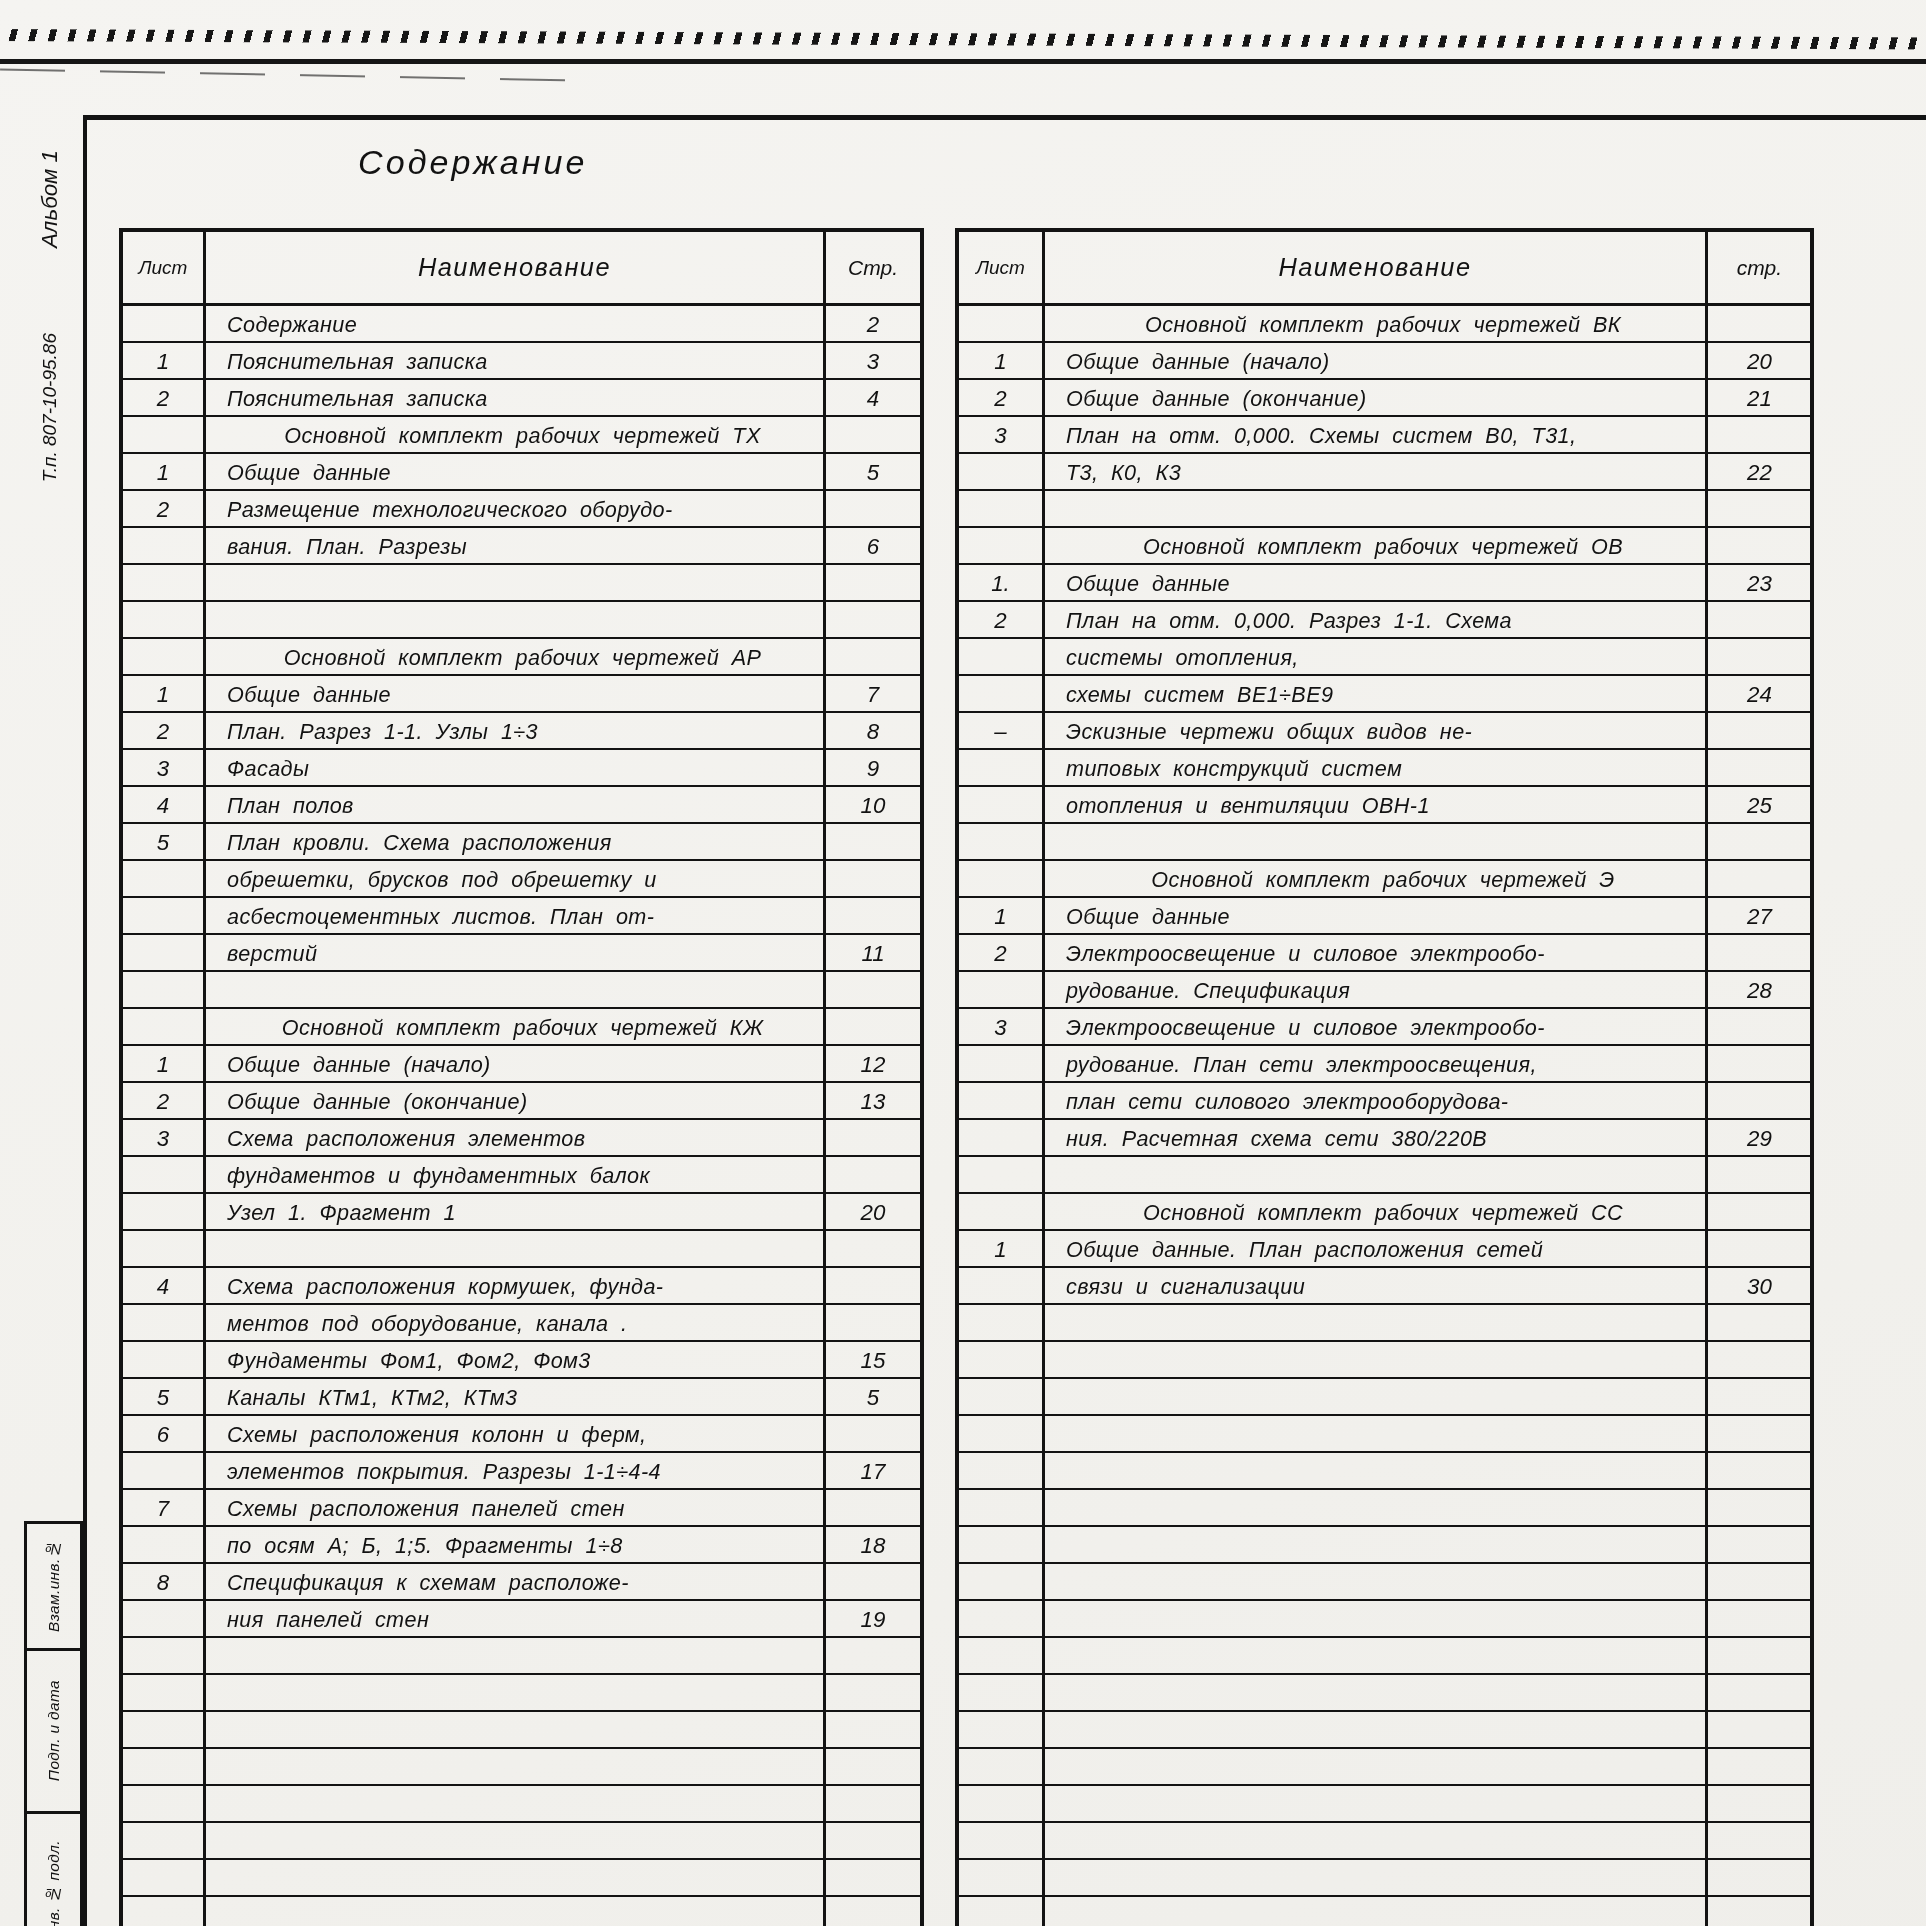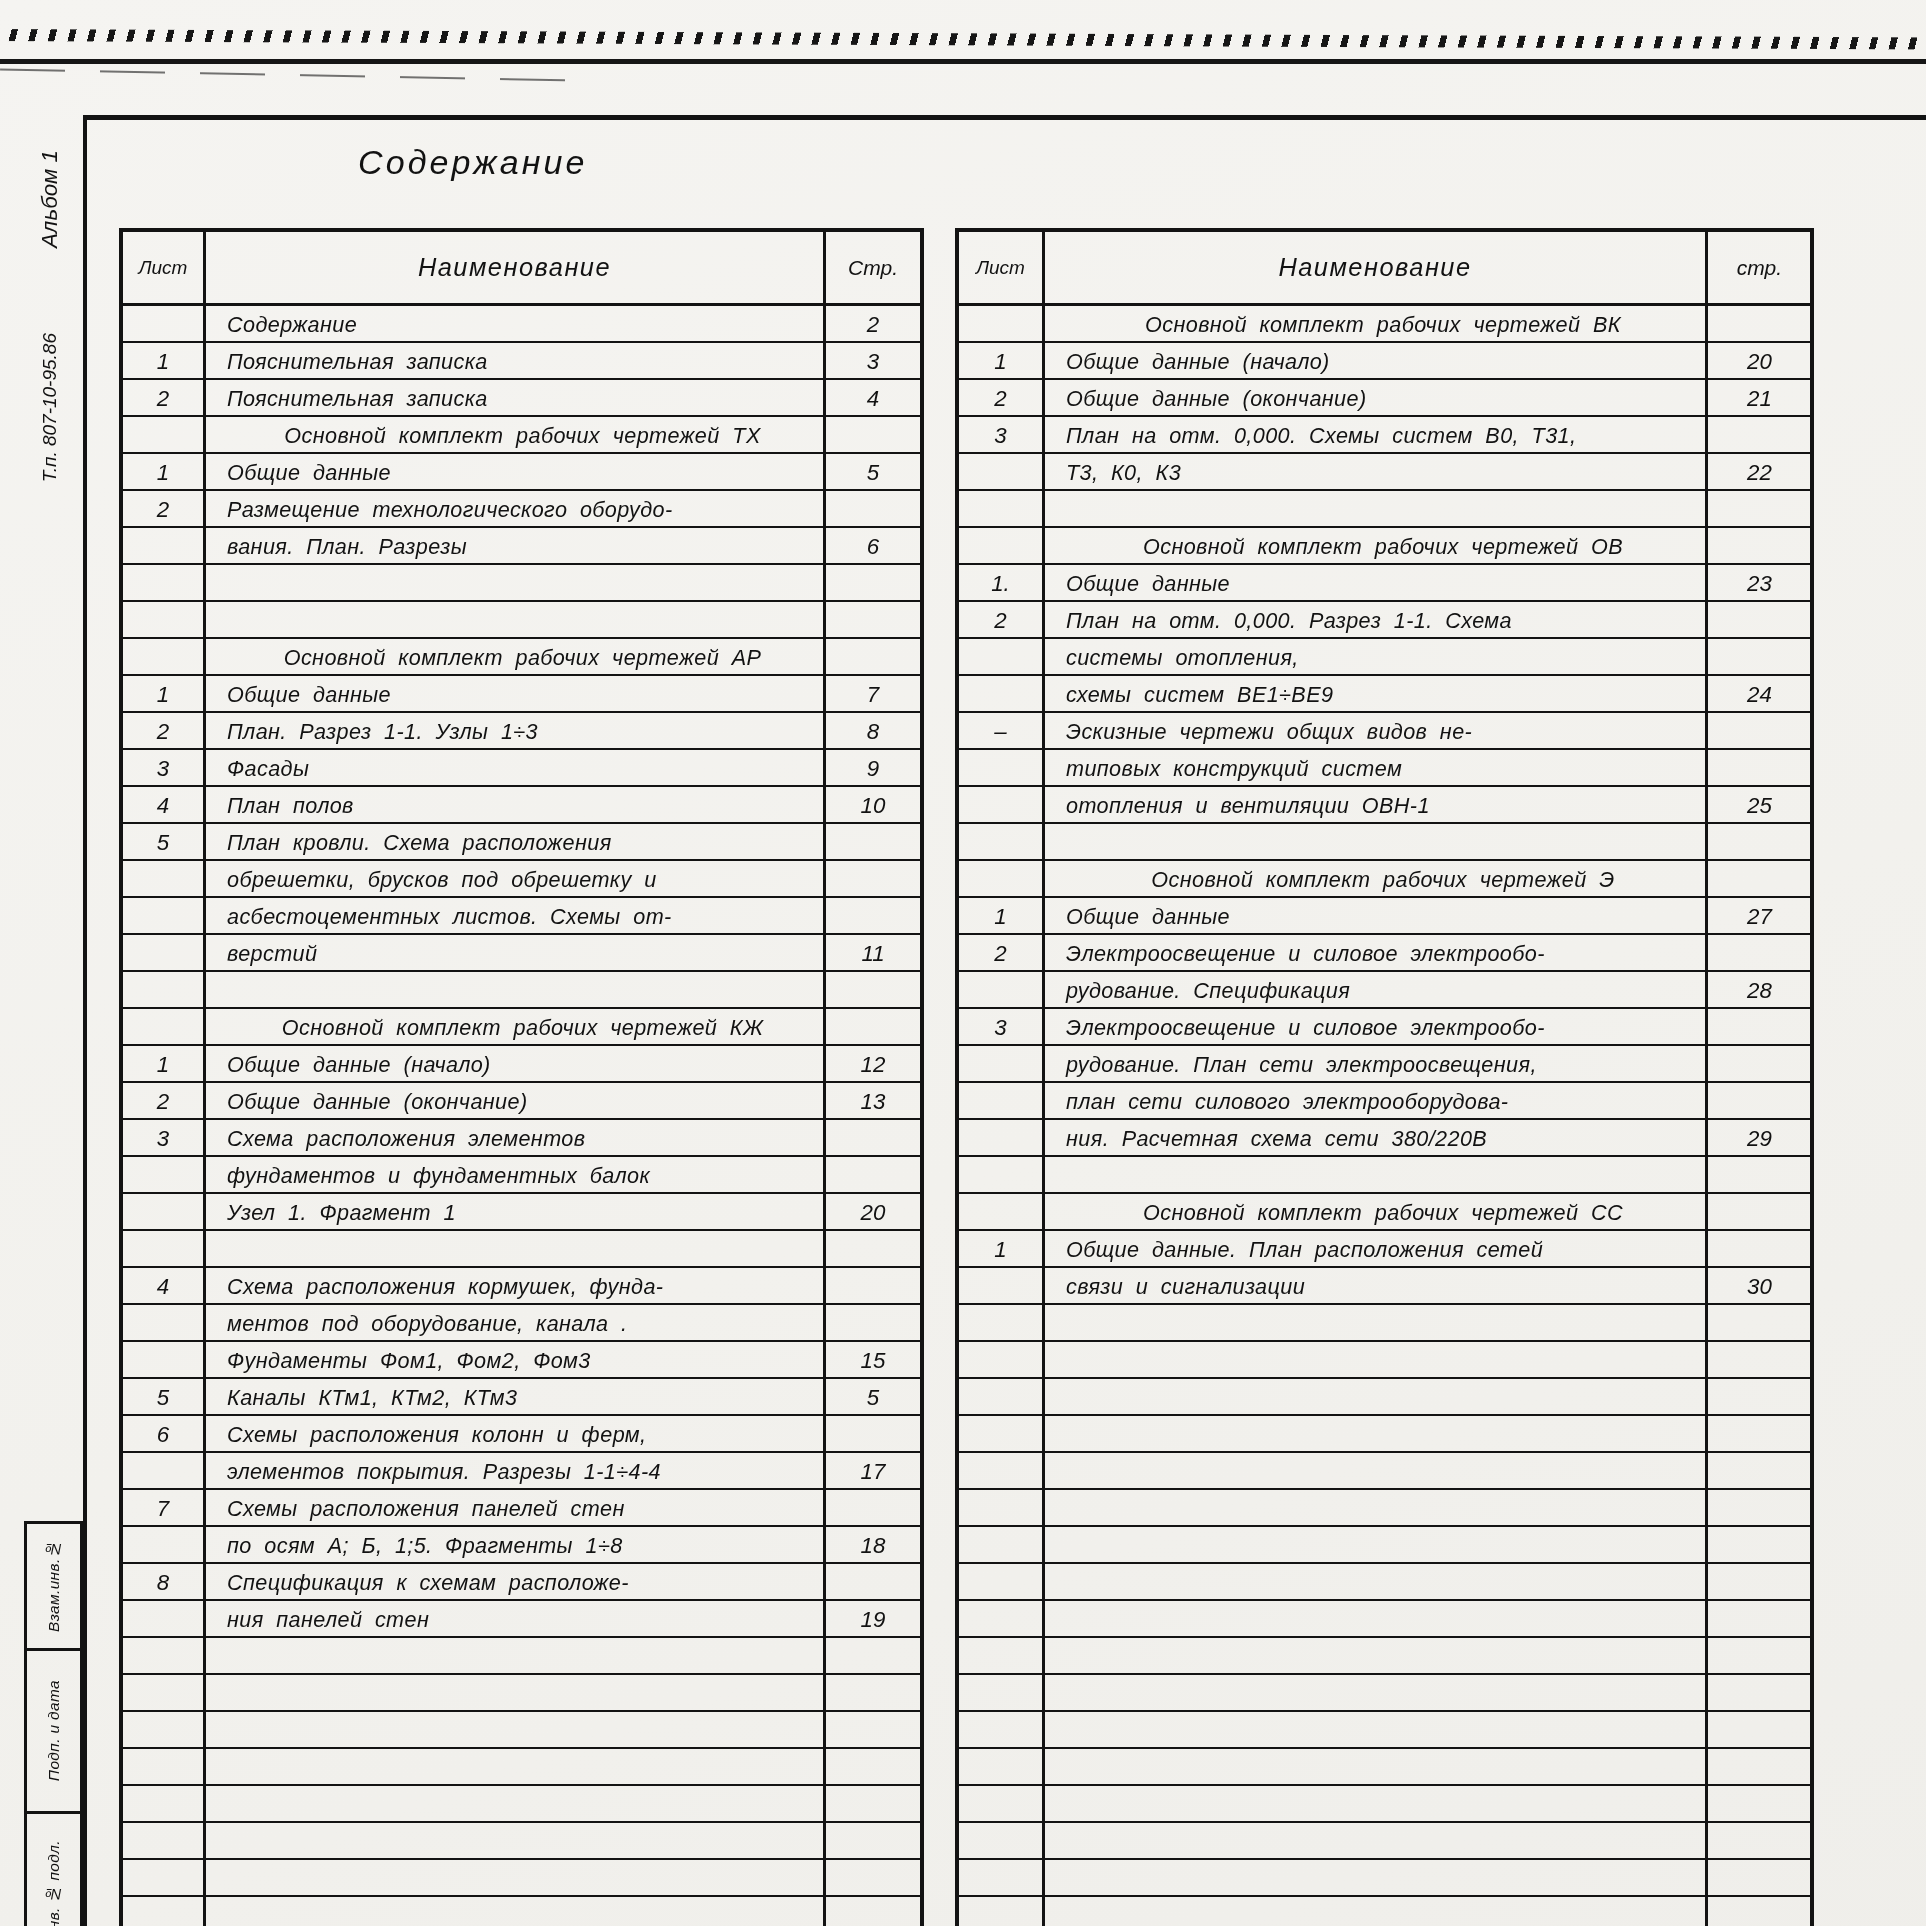--- a/index.html
+++ b/index.html
@@ -166,21 +166,21 @@
         <div class="c c2">План кровли. Схема расположения</div>
         <div class="c c3"></div>
       </div>
       <div class="t-row">
         <div class="c c1"></div>
         <div class="c c2">обрешетки, брусков под обрешетку и</div>
         <div class="c c3"></div>
       </div>
       <div class="t-row">
         <div class="c c1"></div>
-        <div class="c c2">асбестоцементных листов. Схемы от-</div>
+        <div class="c c2">асбестоцементных листов. План от-</div>
         <div class="c c3"></div>
       </div>
       <div class="t-row">
         <div class="c c1"></div>
         <div class="c c2">верстий</div>
         <div class="c c3">11</div>
       </div>
       <div class="t-row">
         <div class="c c1"></div>
         <div class="c c2"></div>

